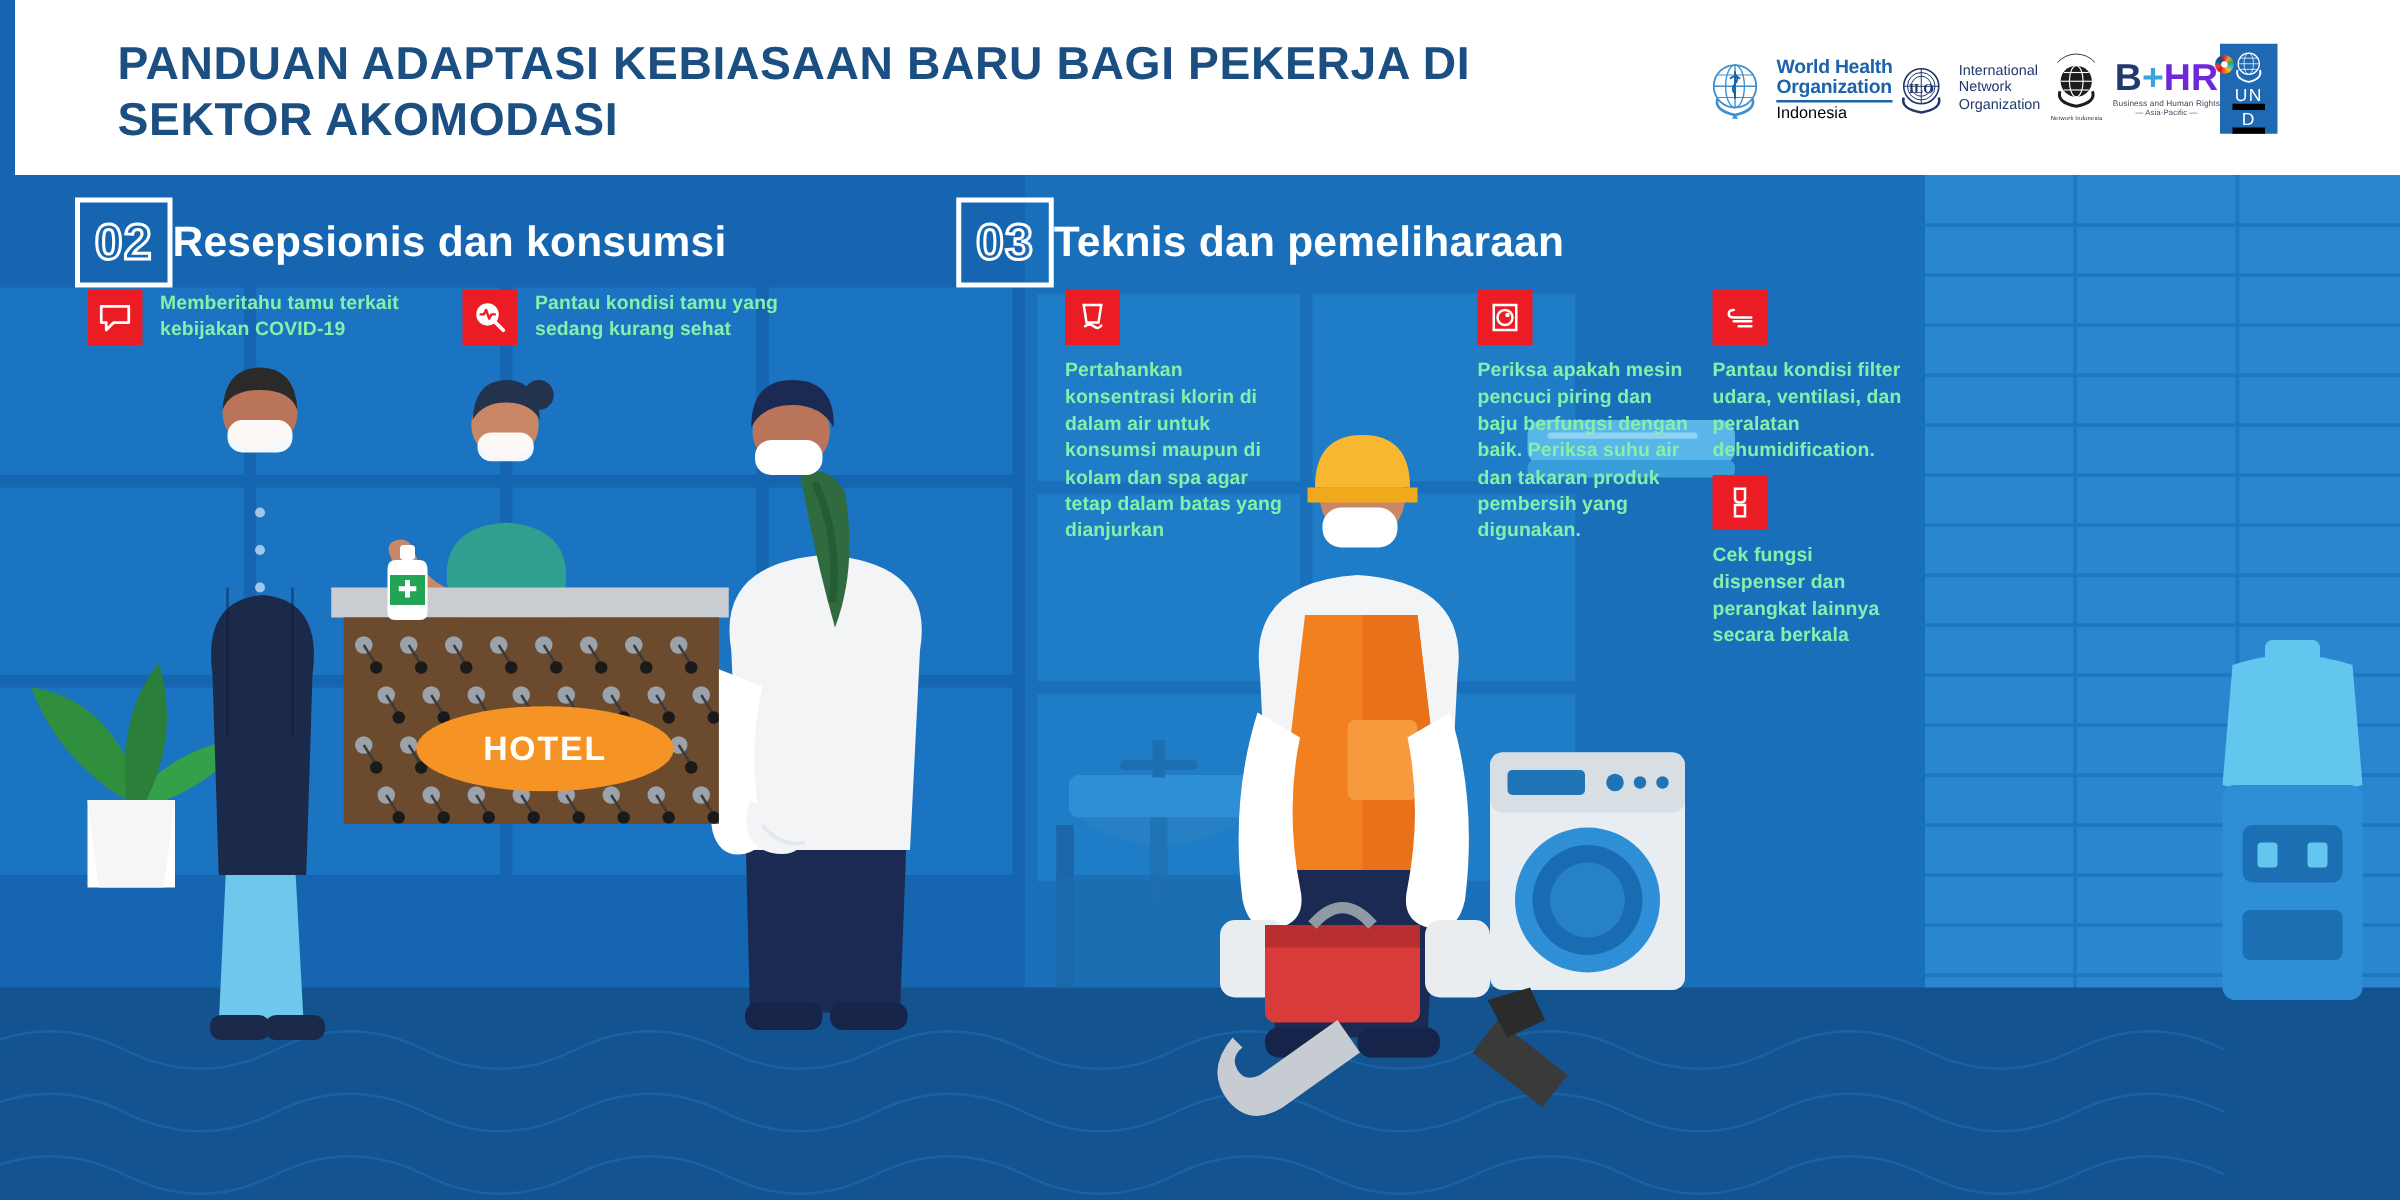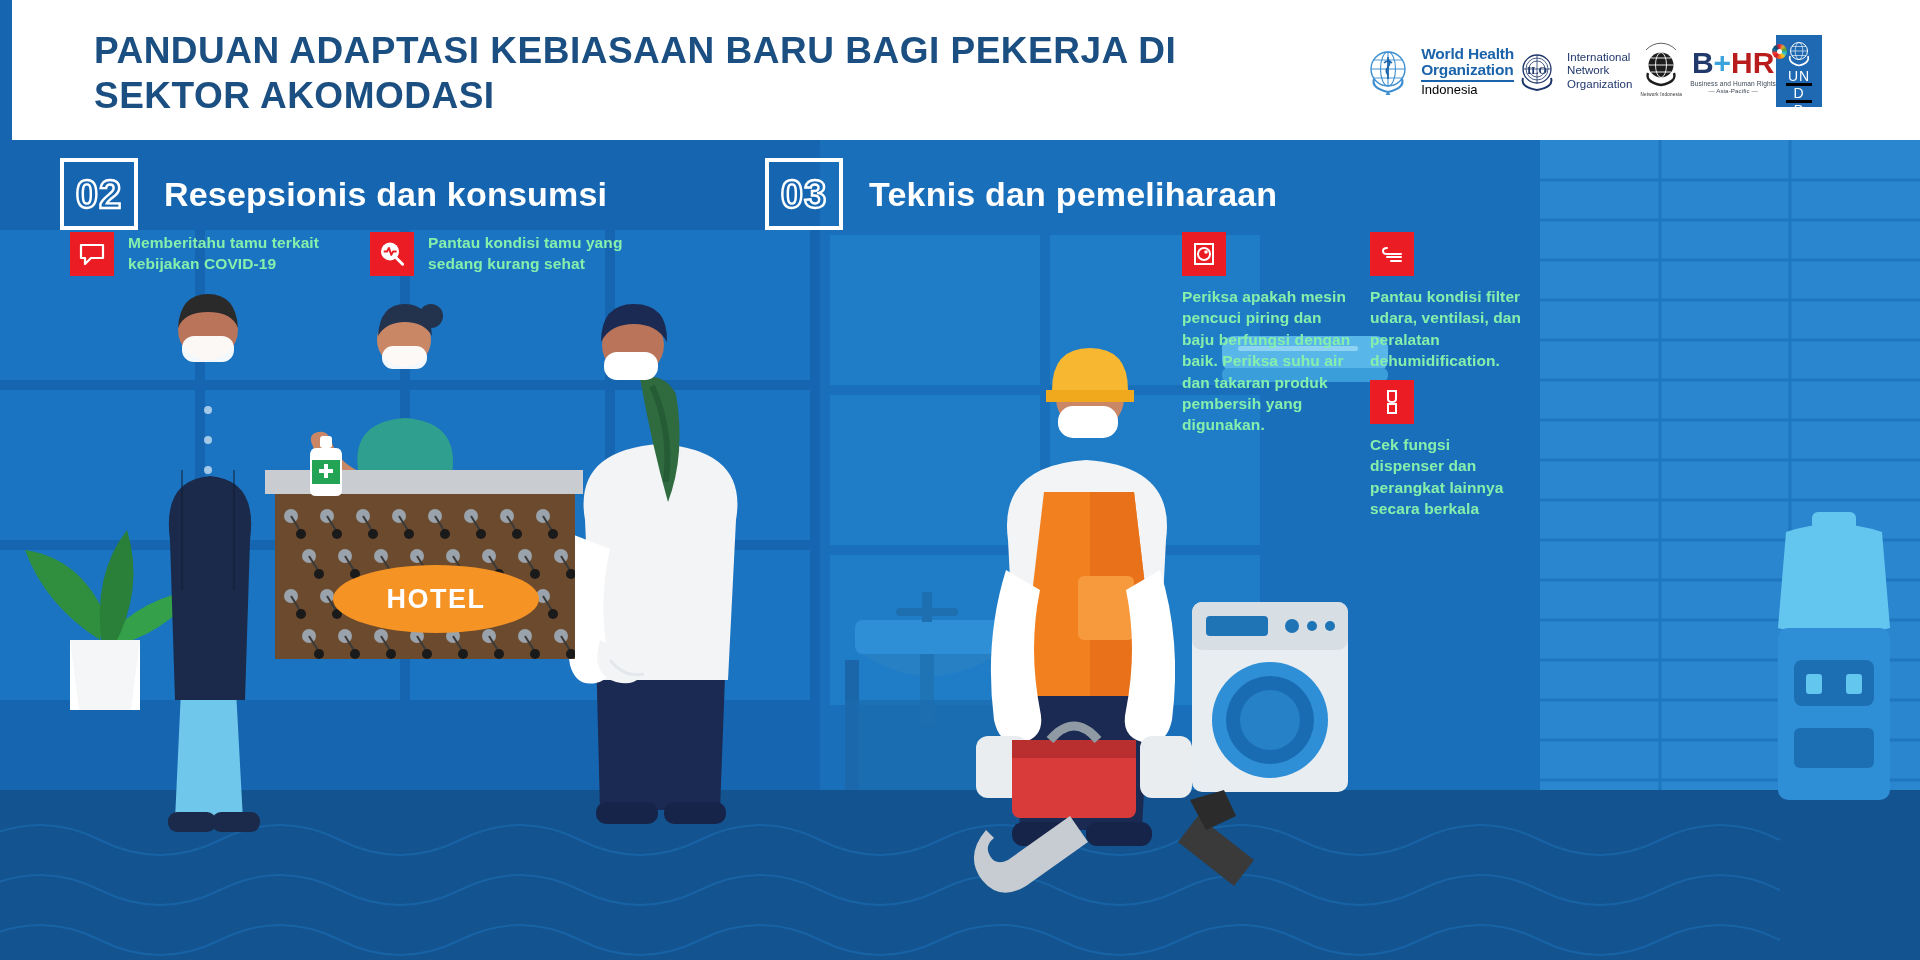--- a/index.html
+++ b/index.html
@@ -54,21 +54,21 @@
   
   .ungc { text-align: center; width: 58px; }
   .ungc-emblem { width: 46px; height: 46px; margin: 0 auto; }
   .ungc-cap { font-size: 4.6px; color: #2b2b2b; letter-spacing: .2px; margin-top: 1px; }
 
   
   .bhr { text-align: center; position: relative; }
   .bhr-main { font-size: 30px; font-weight: bold; line-height: 1; }
   .bhr-b { color: #223a6b; }
   .bhr-plus { color: #3aa3dc; }
-  .bhr-hr { color: #b91c1c; }
+  .bhr-hr { color: #6d28d9; }
   .bhr-sub1 { font-size: 6.6px; color: #3f4a5a; margin-top: 2px; letter-spacing: .1px; }
   .bhr-sub2 { font-size: 6.2px; color: #3f4a5a; letter-spacing: .1px; }
   .bhr-wheel {
     position: absolute; right: -11px; top: -4px;
     width: 15px; height: 15px; border-radius: 50%;
     background: conic-gradient(#e5243b,#dda63a,#4c9f38,#26bde2,#fcc30b,#fd6925,#c5192d,#ff3a21,#00689d,#19486a,#e5243b);
   }
   .bhr-wheel::after {
     content:""; position:absolute; left:4.6px; top:4.6px;
     width:5.8px; height:5.8px; border-radius:50%; background:#fff;
@@ -79,35 +79,35 @@
     width: 46px; height: 72px; background: #1f69b3;
     display: flex; flex-direction: column; align-items: center;
     justify-content: flex-start; padding-top: 4px;
   }
   .undp-emblem { width: 28px; height: 28px; }
   .undp-letters {
     color: #fff; font-size: 14px; font-weight: normal;
     line-height: 1.0; text-align: center; margin-top: 2px;
     letter-spacing: 1px;
   }
-  .undp-letters div { border-bottom: 3px solid #000000; padding: 0 2px; }
+  .undp-letters div { border-bottom: 5px solid #000000; padding: 0 2px; }
   .undp-letters div:last-child { border-bottom: none; }
 
   
   .scene {
     position: absolute; left: 0; top: 140px;
     width: 1920px; height: 820px;
     background: #1565b0;
     overflow: hidden;
   }
   
   .bg-grid { position: absolute; inset: 0; }
 
   
-  .sec-head { position: absolute; display: flex; align-items: center; gap: 26px; }
+  .sec-head { position: absolute; display: flex; align-items: center; }
   .sec-num {
     width: 78px; height: 72px; border: 4px solid #fff;
     display: flex; align-items: center; justify-content: center;
     font-size: 40px; font-weight: bold;
     color: transparent;
     -webkit-text-stroke: 2.4px #ffffff;
     letter-spacing: 1px;
   }
   .sec-title {
     font-size: 34px; font-weight: bold; color: #fff; letter-spacing: .2px;
@@ -570,20 +570,31 @@
       </div>
       <div class="tip-text">Pantau kondisi tamu yang sedang kurang sehat</div>
     </div>
   </div>
 
   <div class="sec-head" style="left:765px; top:18px;">
     <div class="sec-num">03</div>
     <div class="sec-title">Teknis dan pemeliharaan</div>
   </div>
 
+  <div class="tip" style="left:852px; top:92px; width:182px;">
+    <div class="tip-col">
+      <div class="tip-icon">
+        <svg width="28" height="28" viewBox="0 0 28 28">
+          <path d="M7 4 h14 l-2.2 14 h-9.6 z" fill="none" stroke="#fff" stroke-width="2"></path>
+          <path d="M8 21 q3.5 -3 7 0 q3.5 3 6 -0.5" fill="none" stroke="#fff" stroke-width="2" stroke-linecap="round"></path>
+        </svg>
+      </div>
+      <div class="tip-text">Pertahankan konsentrasi klorin di dalam air untuk konsumsi maupun di kolam dan spa agar tetap dalam batas yang dianjurkan</div>
+    </div>
+  </div>
 
   <div class="tip" style="left:1182px; top:92px; width:170px;">
     <div class="tip-col">
       <div class="tip-icon">
         <svg width="28" height="28" viewBox="0 0 28 28">
           <rect x="5" y="4" width="18" height="20" fill="none" stroke="#fff" stroke-width="2"></rect>
           <circle cx="14" cy="14" r="6" fill="none" stroke="#fff" stroke-width="2"></circle>
           <circle cx="16" cy="12" r="1.8" fill="#fff"></circle>
         </svg>
       </div>

